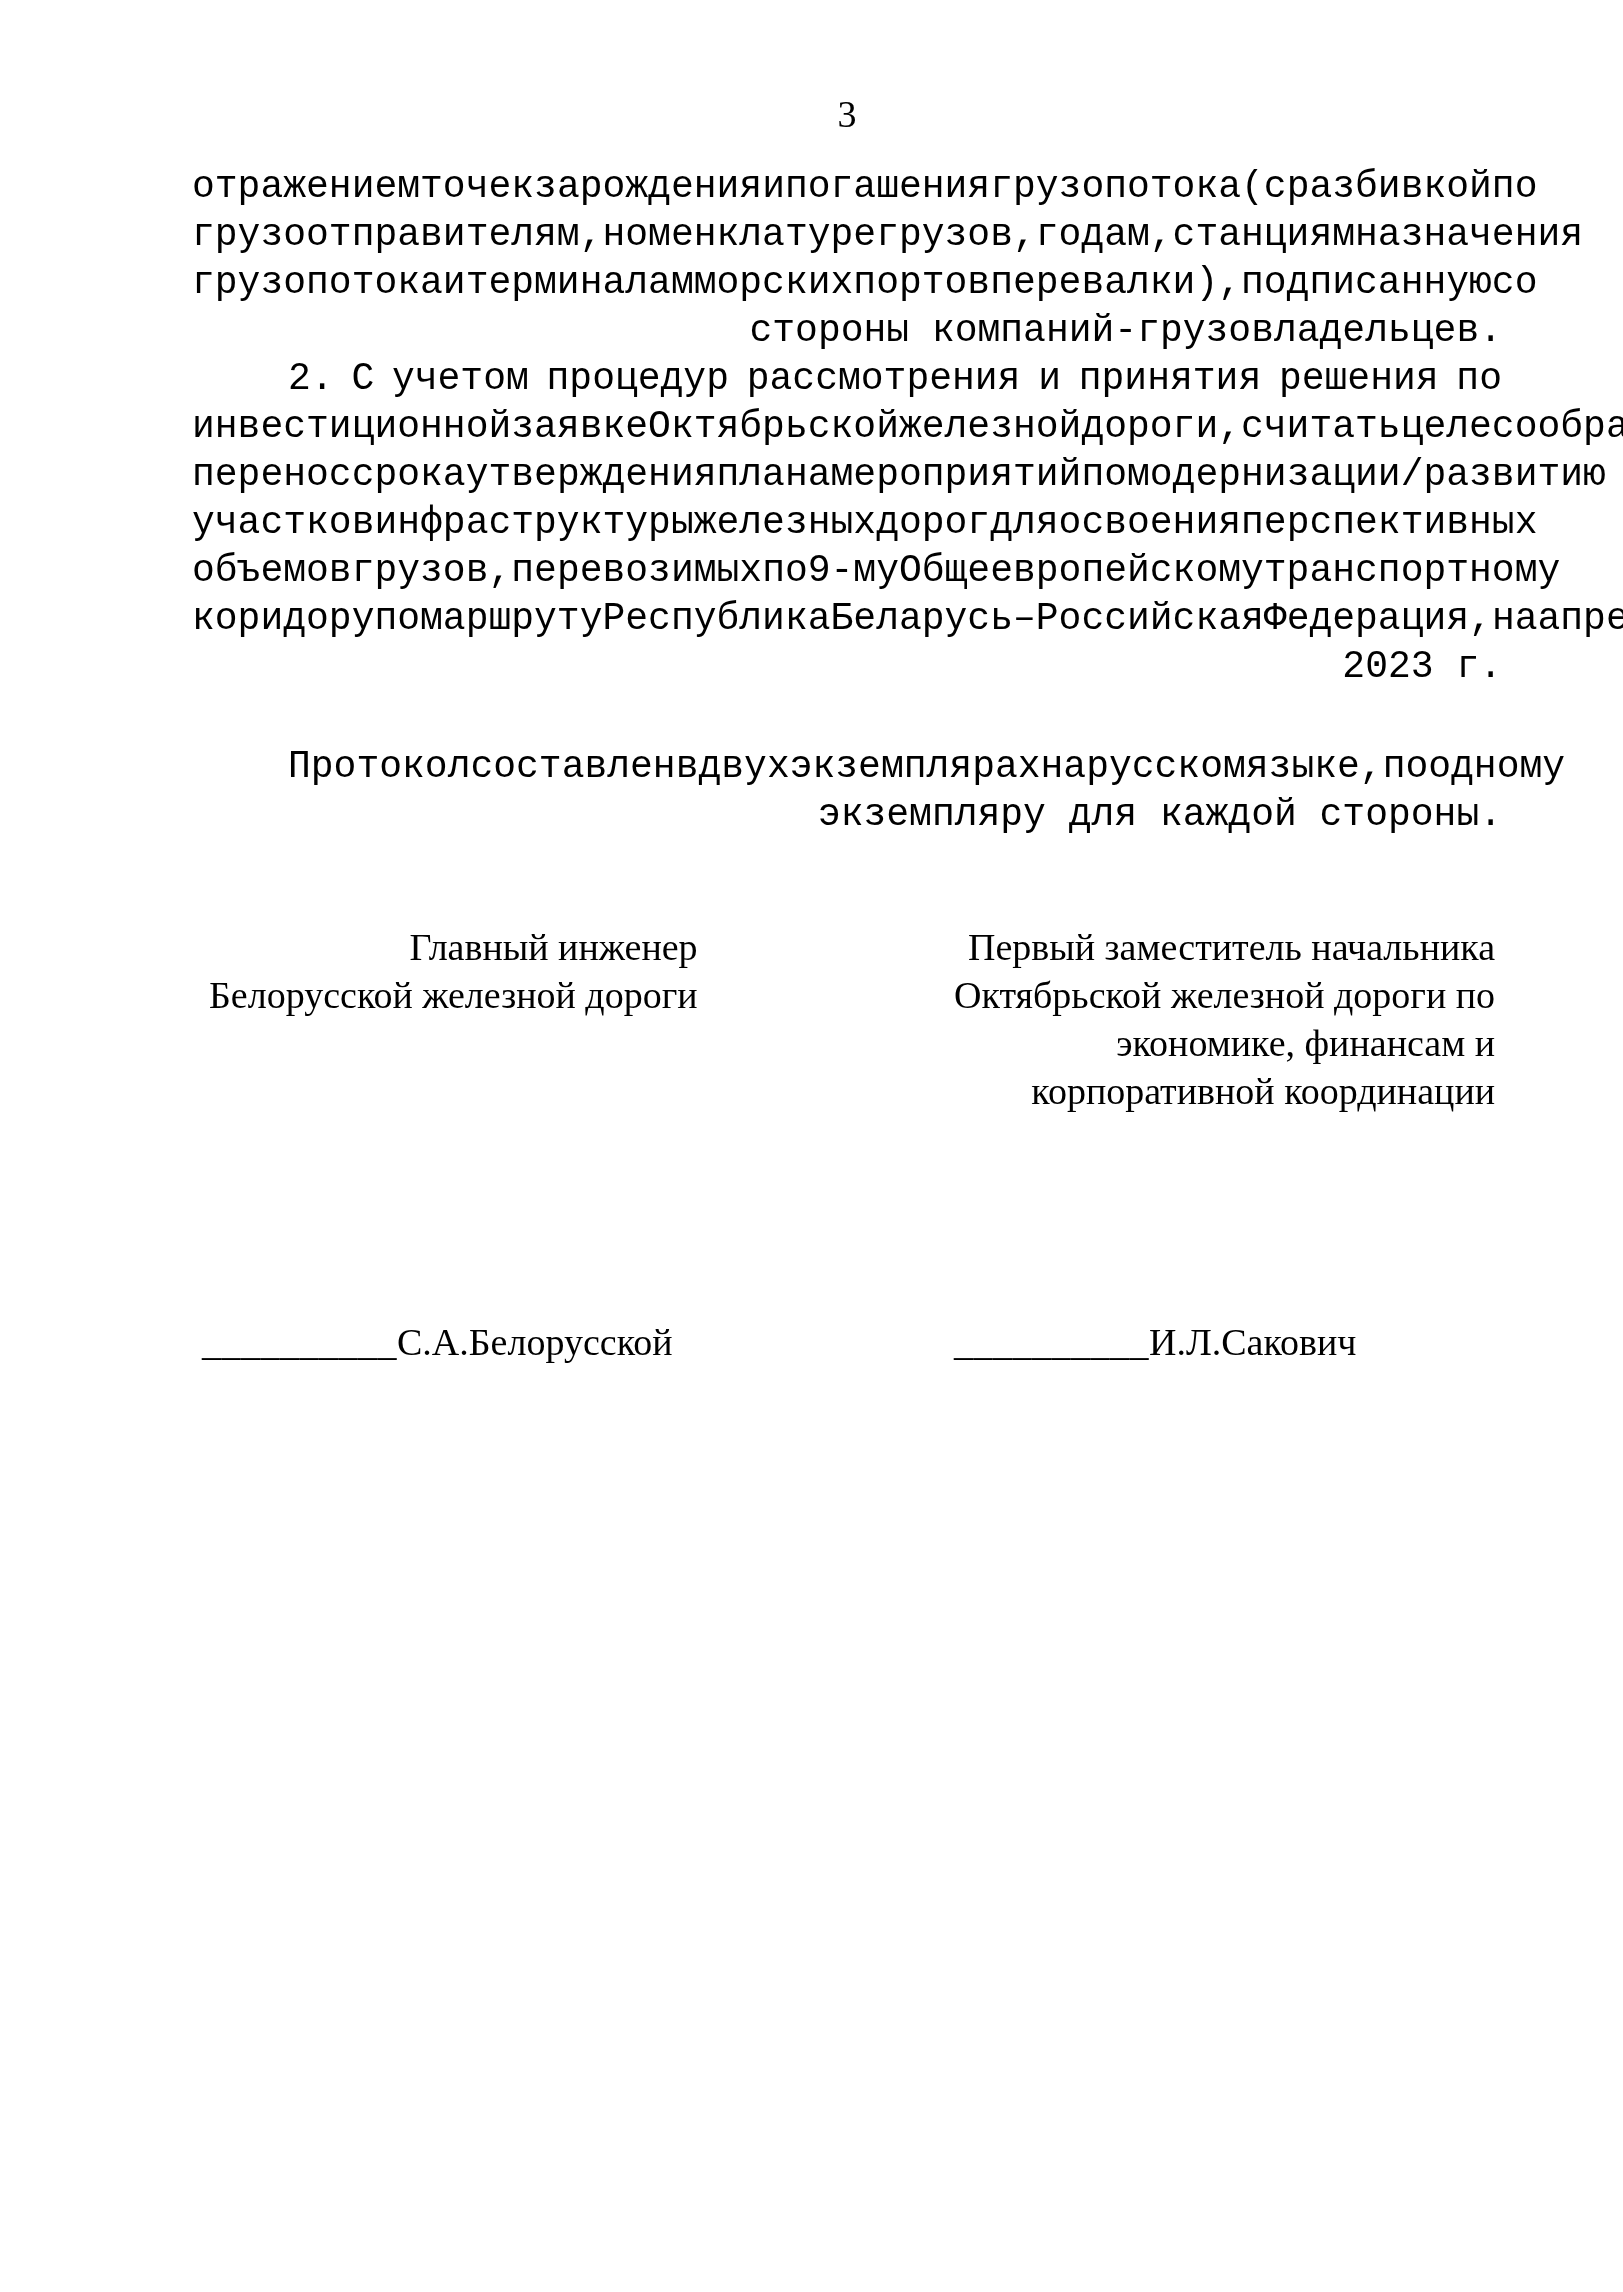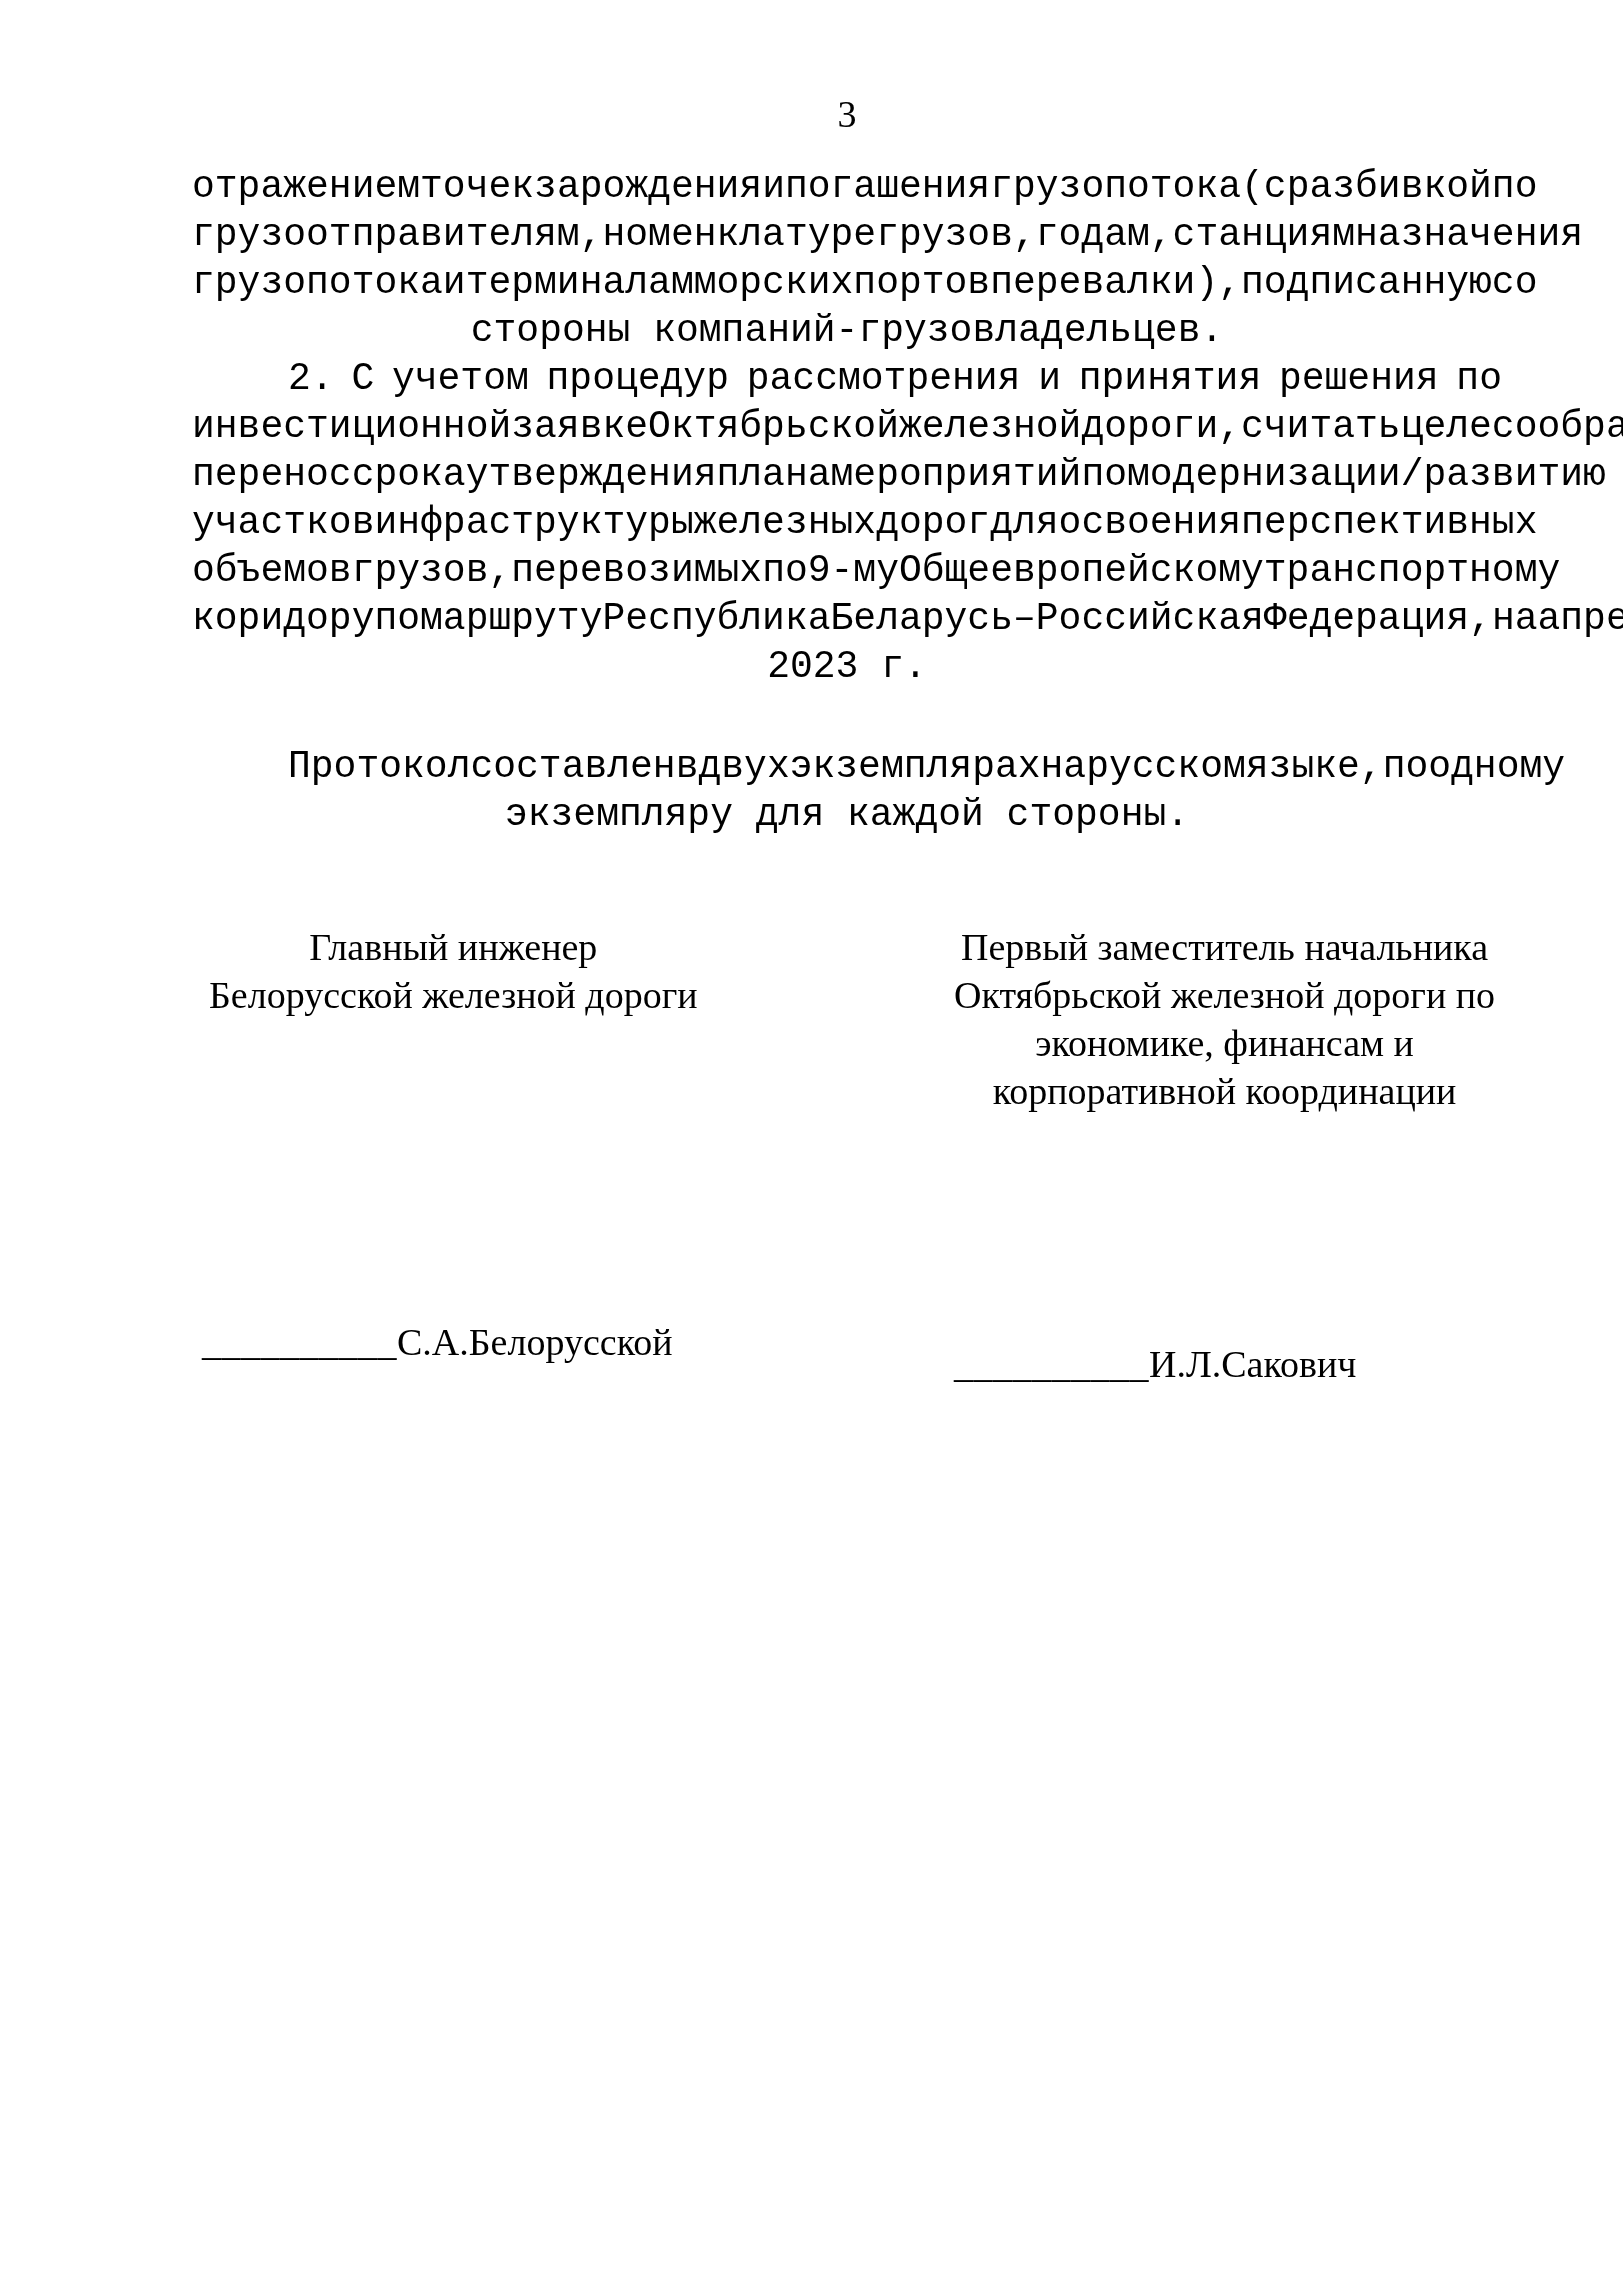--- a/index.html
+++ b/index.html
@@ -26,35 +26,35 @@
   .para { margin: 0; }
   .para.gap-before { margin-top: 52px; }
   .jline {
     display: flex;
     justify-content: space-between;
     align-items: baseline;
     height: 48px;
     white-space: nowrap;
   }
   .jline.indent { padding-left: 96px; }
-  .lline { text-align: center; height: 48px; }
+  .lline { text-align: right; height: 48px; }
   .sig-col {
     position: absolute;
     font-size: 38px; line-height: 67px;
     white-space: nowrap;
   }
   .sig-col-left  { left: 209px; top: 914px; }
   .sig-col-right { left: 954px; top: 914px; }
   .sig-row {
     position: absolute;
     font-size: 38px; line-height: 48px;
     white-space: nowrap;
   }
   .sig-row-left  { left: 202px; top: 1318px; }
-  .sig-row-right { left: 954px; top: 1318px; margin-top: 22px; }
+  .sig-row-right { left: 954px; top: 1318px; }
   .sig-underline { letter-spacing: 0.5px; }
 </style>
 </head>
 <body>
 
 <div class="page">
 
   <div class="pagenum">3</div>
 
   <div class="body-text">

